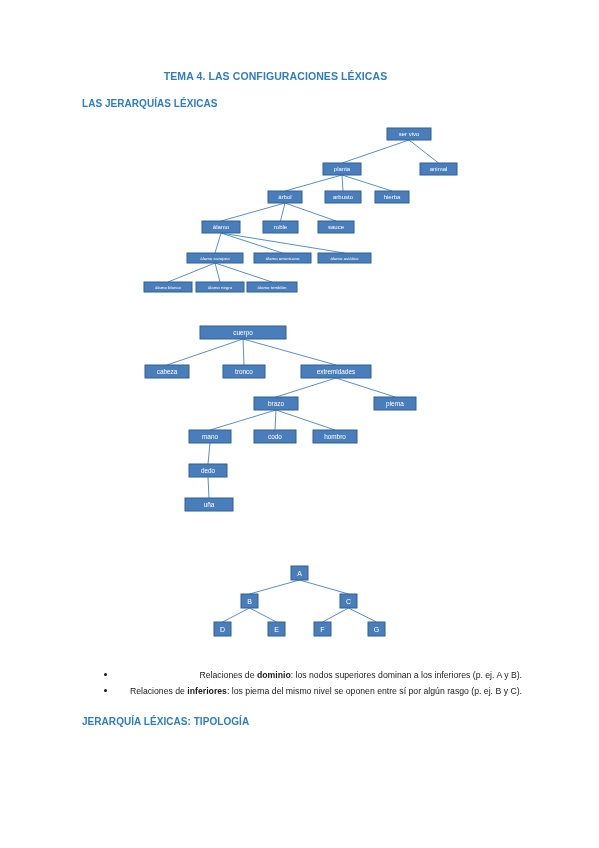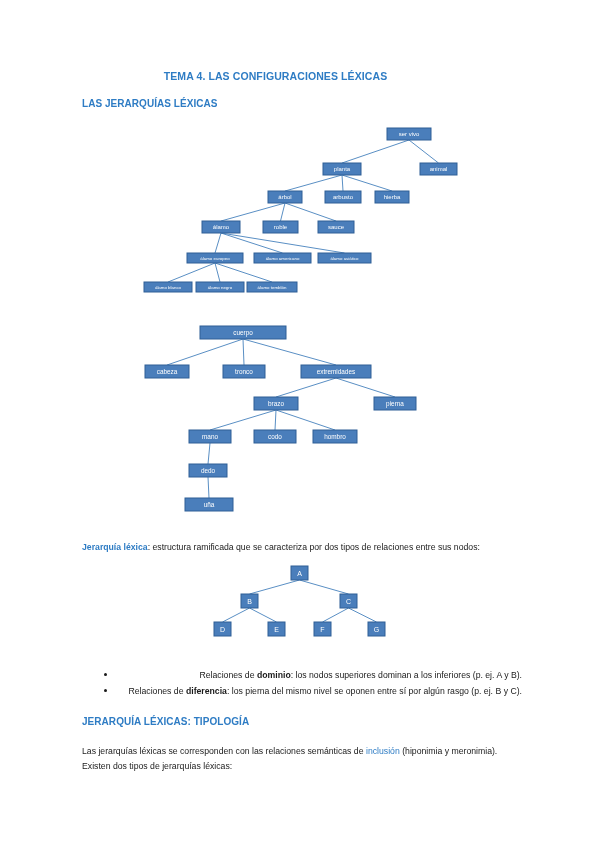--- a/index.html
+++ b/index.html
@@ -261,23 +261,20 @@
             <text x="78" y="152.8" class="node-label" font-size="6.4px">dedo</text>
           </g>
           <g>
             <rect x="55" y="180" width="48" height="13" class="node-box"></rect>
             <text x="79" y="186.8" class="node-label" font-size="6.4px">uña</text>
           </g>
         </g>
       </svg>
     </div>
 
-  <div class="para" id="para-definicion">
-    <span class="accent">Jerarquía léxica</span><span>: estructura ramificada que se caracteriza por dos tipos de relaciones entre sus nodos:</span>
-  </div>
 
   <div class="tree" id="tree-abstracto">
       <svg width="220" height="90" viewBox="0 0 220 90">
         <g>
           <line x1="111.5" y1="20" x2="61.5" y2="34" class="edge"></line>
           <line x1="111.5" y1="20" x2="160.5" y2="34" class="edge"></line>
           <line x1="61.5" y1="48" x2="34.5" y2="62" class="edge"></line>
           <line x1="61.5" y1="48" x2="88.5" y2="62" class="edge"></line>
           <line x1="160.5" y1="48" x2="134.5" y2="62" class="edge"></line>
           <line x1="160.5" y1="48" x2="188.5" y2="62" class="edge"></line>
@@ -310,22 +307,19 @@
           <g>
             <rect x="180" y="62" width="17" height="14" class="node-box"></rect>
             <text x="188.5" y="69.3" class="node-label" font-size="7px">G</text>
           </g>
         </g>
       </svg>
     </div>
 
   <ul class="bullets" id="bullet-list">
       <li><span class="dot"></span><span>Relaciones de </span><span class="bold">dominio</span><span>: los nodos superiores dominan a los inferiores (p. ej. A y B).</span></li>
-      <li><span class="dot"></span><span>Relaciones de </span><span class="bold">diferencia</span><span>: los pierna del mismo nivel se oponen entre sí por algún rasgo (p. ej. B y C).</span></li>
+      <li><span class="dot"></span><span>Relaciones de </span><span class="bold">inferiores</span><span>: los pierna del mismo nivel se oponen entre sí por algún rasgo (p. ej. B y C).</span></li>
     </ul>
 
   <div class="section-heading" id="heading-tipologia">JERARQUÍA LÉXICAS: TIPOLOGÍA</div>
 
-  <div class="para" id="para-tipologia">
-    <span>Las jerarquías léxicas se corresponden con las relaciones semánticas de </span><span class="accent-plain">inclusión</span><span> (hiponimia y meronimia). Existen dos tipos de jerarquías léxicas:</span>
-  </div>
 
 </div>
 
 </body></html>

